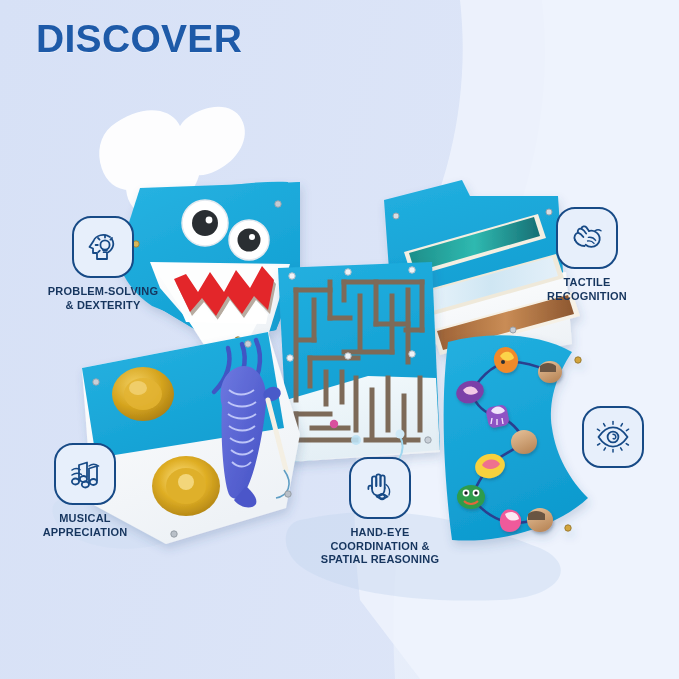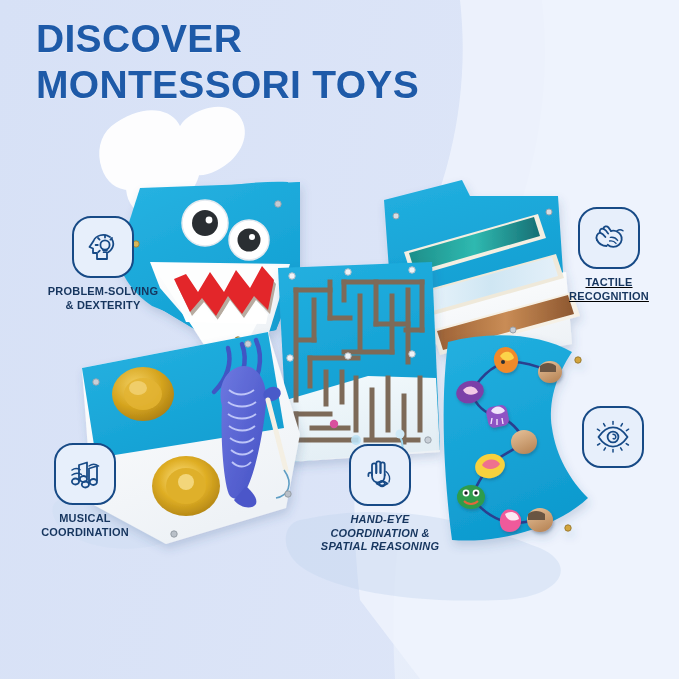--- a/index.html
+++ b/index.html
@@ -38,22 +38,22 @@
     box-sizing:border-box;
   }
   .badge-frame svg{display:block;}
   .feature-label{
     color:#16355e;font-weight:700;font-size:11px;line-height:13.5px;
     letter-spacing:0.2px;white-space:pre-line;
   }
 
   #feat-problem{left:25px;top:216px;width:156px;}
   #feat-musical{left:10px;top:443px;width:150px;}
-  #feat-hand{left:290px;top:444px;width:180px;font-style:italic;}
-  #feat-tactile{left:550px;top:207px;width:118px;text-decoration:underline;}
+  #feat-hand{left:290px;top:457px;width:180px;}
+  #feat-tactile{left:528px;top:207px;width:118px;}
   #feat-cognitive{left:551px;top:406px;width:124px;}
 </style>
 </head>
 <body>
 
 <div id="stage">
 
   <svg class="bg-svg" viewBox="0 0 679 679">
     <defs>
       <linearGradient id="bgGrad" x1="0" y1="0" x2="1" y2="0.2">
@@ -74,21 +74,20 @@
 
     <g fill="#ffffff" opacity="0.95">
       <path d="M120 118 C152 106 180 116 185 136 C191 159 168 180 142 185 C114 191 98 176 98 155 C98 138 106 124 120 118 Z" transform="rotate(-18 142 150)"></path>
       <path d="M196 112 C222 104 244 113 247 130 C251 151 230 168 208 171 C185 175 172 162 173 145 C174 130 184 116 196 112 Z" transform="rotate(-18 210 142)"></path>
       <path d="M148 150 C176 140 200 150 203 168 C207 188 185 206 160 210 C135 214 122 200 124 182 C126 166 136 154 148 150 Z" transform="rotate(-20 163 180)"></path>
     </g>
   </svg>
 
   <div id="title-block">
     <span class="t-line">DISCOVER</span>
-    <span class="t-line">MONTESSORI TOYS</span>
   </div>
 
   <svg class="art-svg" viewBox="0 0 679 679">
     <defs>
       <linearGradient id="blueBoard" x1="0" y1="0" x2="0.6" y2="1">
         <stop offset="0" stop-color="#27b3e2"></stop>
         <stop offset="1" stop-color="#129fd2"></stop>
       </linearGradient>
       <linearGradient id="blueBoard2" x1="0" y1="0" x2="0.3" y2="1">
         <stop offset="0" stop-color="#23b0e0"></stop>
@@ -389,21 +388,21 @@
         <ellipse cx="18.5" cy="25" rx="3.6" ry="3"></ellipse>
         <path d="M24 29 L24 14.5 L32 12 L32 26.5"></path>
         <ellipse cx="20.4" cy="30.5" rx="3.6" ry="3"></ellipse>
         <ellipse cx="28.4" cy="28" rx="3.6" ry="3"></ellipse>
         <path d="M7 16 C10 13.6 13 14.4 15 15.6" stroke-width="1.5"></path>
         <path d="M24 12 C27 9.6 31 10.2 33.6 12" stroke-width="1.5"></path>
         <path d="M7 21 C10.4 18.4 13.8 19 16.4 20.4" stroke-width="1.5"></path>
       </svg>
     </div>
     <div class="feature-label">MUSICAL
-COORDINATION</div>
+APPRECIATION</div>
   </div>
 
   <div class="feature" id="feat-hand">
     <div class="badge-frame">
       <svg width="40" height="40" viewBox="0 0 40 40" fill="none" stroke="#174a86" stroke-width="1.8" stroke-linecap="round" stroke-linejoin="round">
         <path d="M12 20 L12 10.5 C12 9.2 13 8.3 14.2 8.3 C15.4 8.3 16.3 9.2 16.3 10.5 L16.3 18"></path>
         <path d="M16.3 18 L16.3 8.6 C16.3 7.3 17.2 6.4 18.4 6.4 C19.6 6.4 20.5 7.3 20.5 8.6 L20.5 18"></path>
         <path d="M20.5 18 L20.5 9.6 C20.5 8.3 21.4 7.4 22.6 7.4 C23.8 7.4 24.7 8.3 24.7 9.6 L24.7 20"></path>
         <path d="M24.7 20 L24.7 20.4 C24.7 25 22 27.6 18.5 27.6 C15 27.6 12 25.3 12 21 L12 19.6 C12 18.4 11.2 17.6 10.2 17.6 C9.2 17.6 8.4 18.4 8.4 19.6 L8.4 21"></path>
         <path d="M26 16.5 C29.6 19 30.4 23.6 29 27" stroke-width="1.4"></path>

